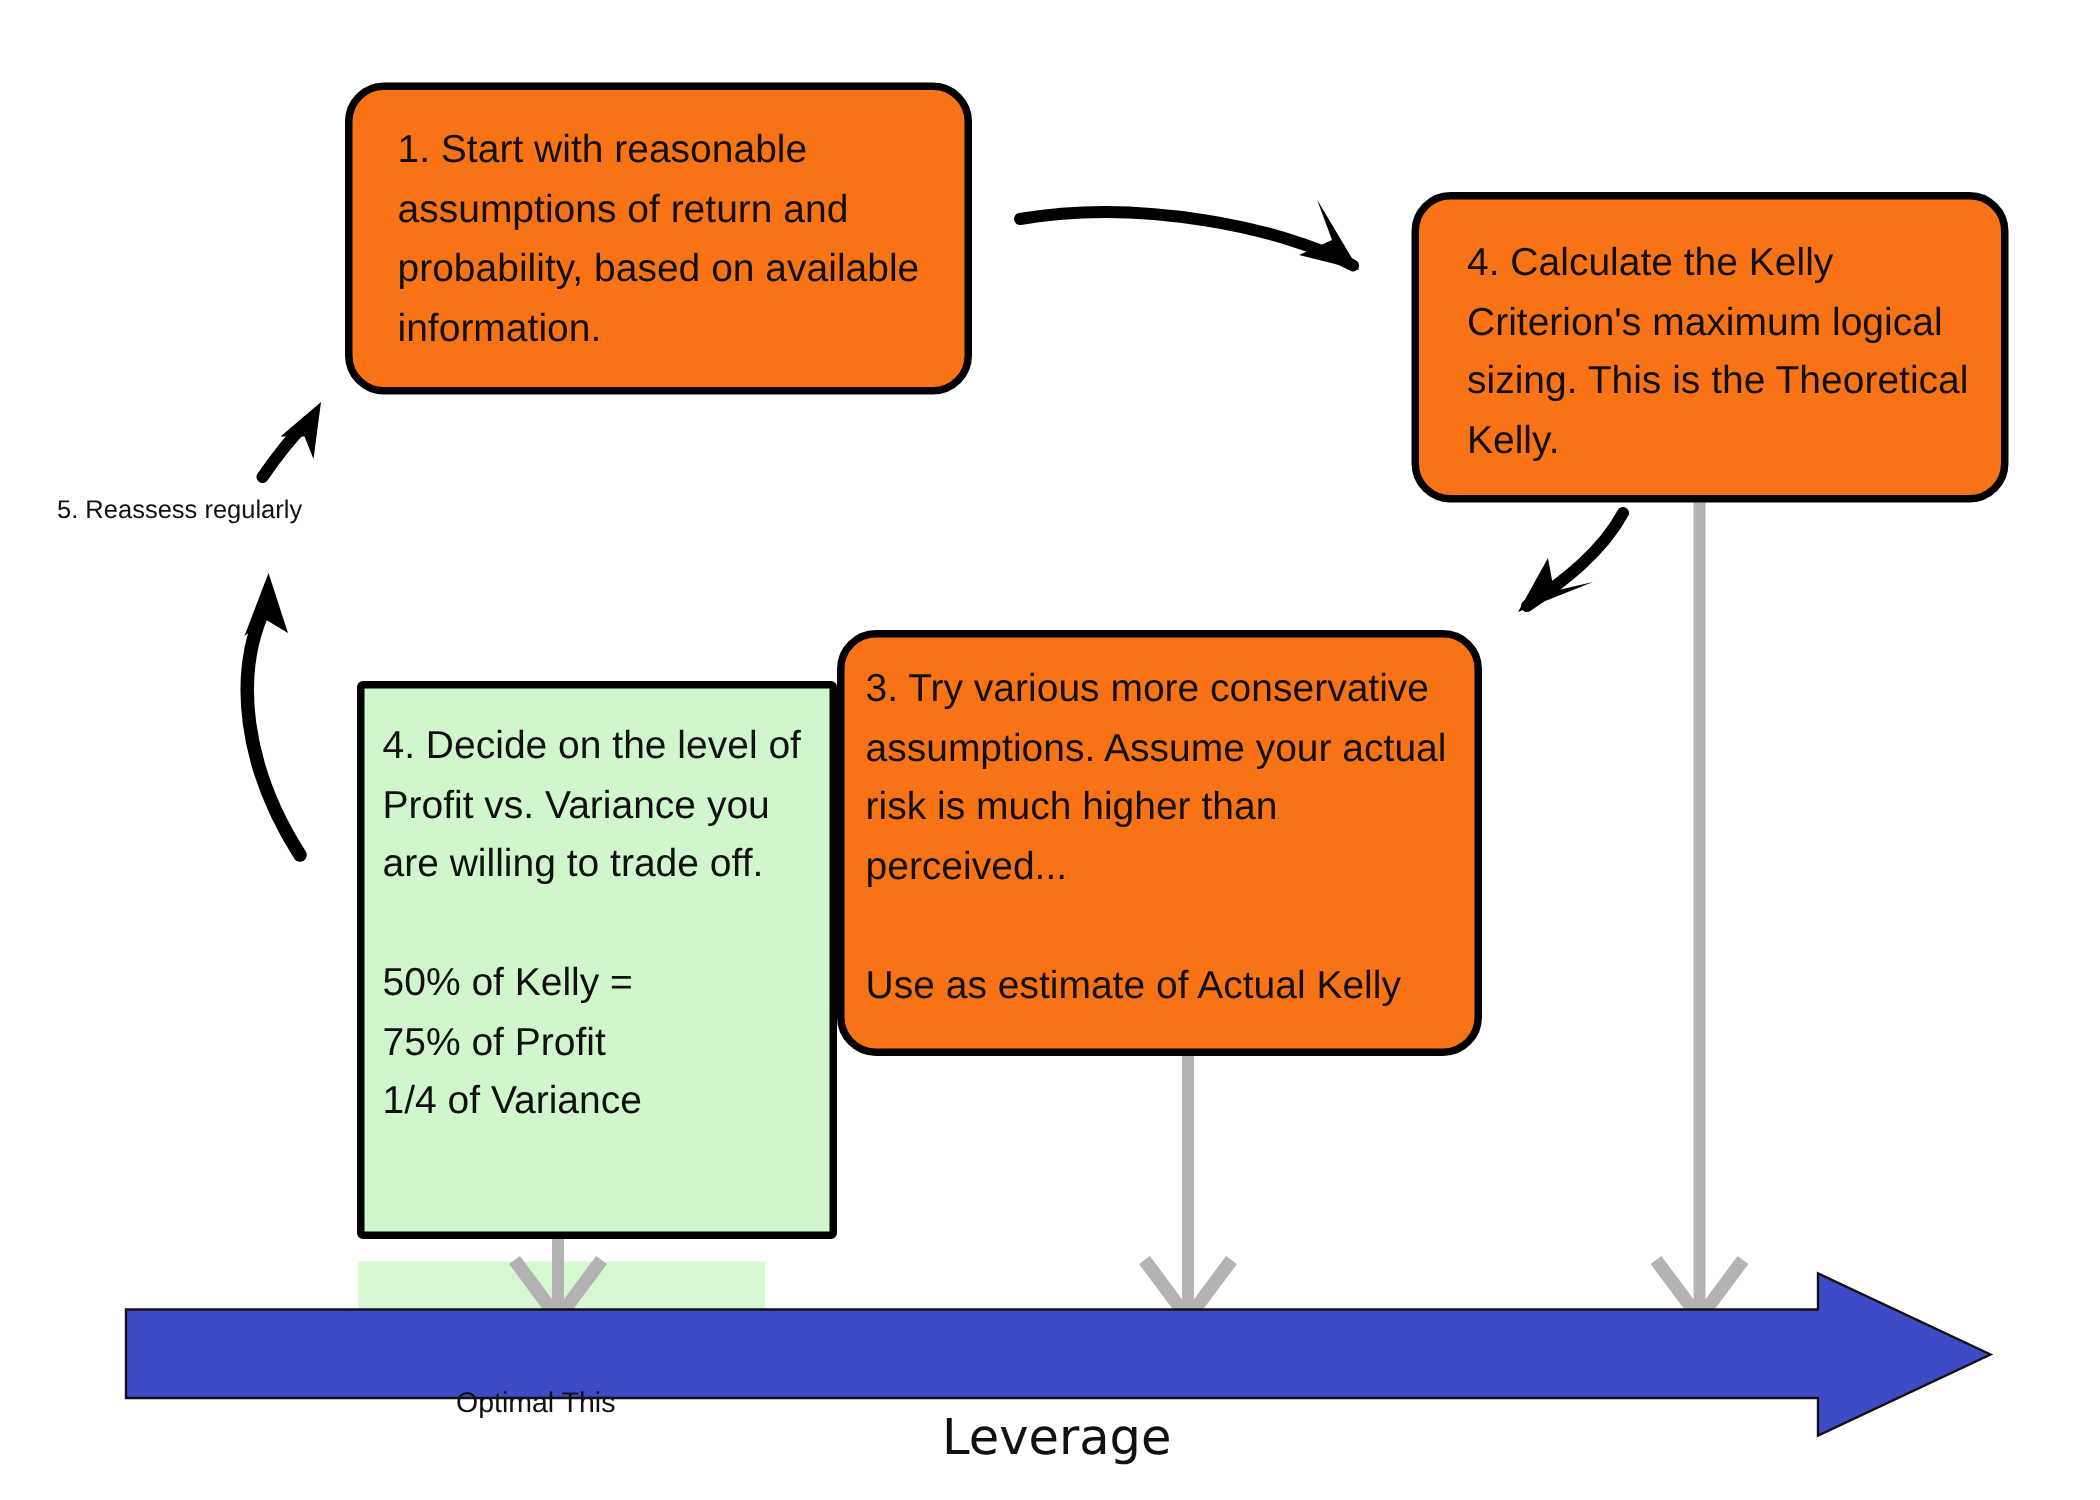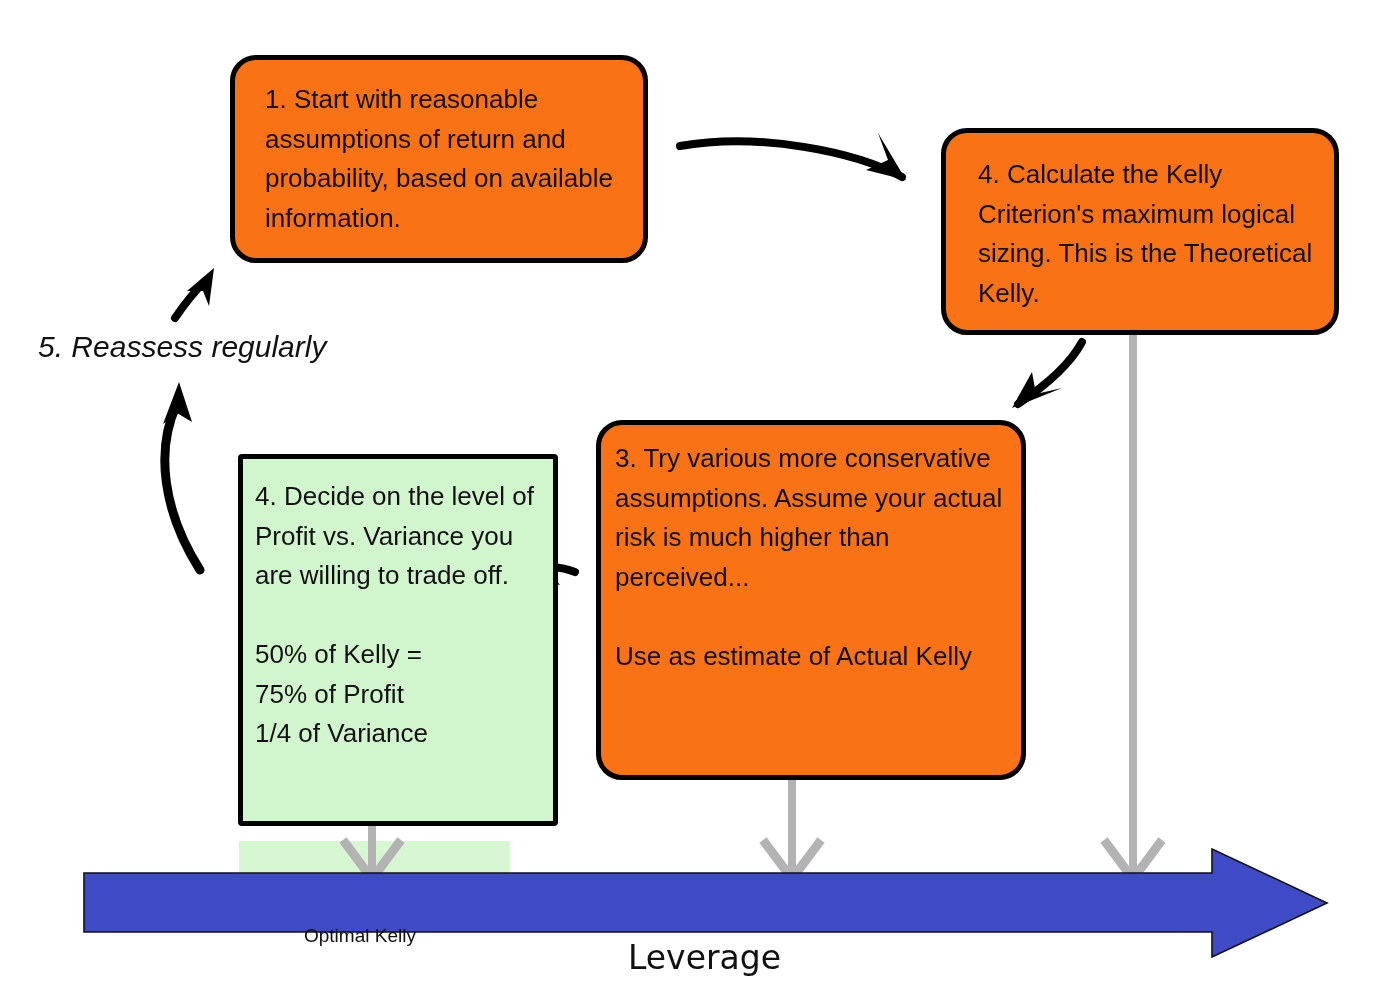--- a/index.html
+++ b/index.html
@@ -42,22 +42,22 @@
     padding-top: 20px;
     padding-left: 30px;
   }
   #node-2 {
     left: 941px;  top: 128px;
     width: 398px; height: 207px;
     padding-top: 22px;
     padding-left: 32px;
   }
   #node-3 {
-    left: 596px;  top: 420px;
-    width: 430px; height: 360px;
+    left: 558px;  top: 420px;
+    width: 430px; height: 284px;
     padding-left: 14px;
   }
   #node-4 {
     left: 238px;  top: 454px;
     width: 320px; height: 372px;
     background: #d1f5cd;
     border-radius: 4px;
     padding-top: 18px;
     padding-left: 12px;
   }
@@ -70,22 +70,21 @@
     background: #d7f7d2;
   }
   .loose-label {
     position: absolute;
     font-family: "Liberation Sans", sans-serif;
     color: #111111;
     white-space: nowrap;
   }
   #label-5 {
     left: 38px; top: 330px;
-    font-size: 30px;
-    font-style: italic;
+    font-size: 17px;
   }
   #label-optimal {
     left: 304px; top: 925px;
     font-size: 19px;
   }
   #label-leverage {
     left: 628px; top: 938px;
     font-size: 33px;
     font-family: "DejaVu Sans", sans-serif;
   }
@@ -154,17 +153,17 @@
 Use  as estimate of Actual Kelly</div>
 
   <div class="node" id="node-4">4. Decide on the level of Profit vs. Variance you are willing to trade off.
 
 50% of Kelly =
 75% of Profit
 1/4 of Variance</div>
 
   <div class="loose-label" id="label-5">5. Reassess regularly</div>
 
-  <div class="loose-label" id="label-optimal">Optimal Kelly</div>
+  <div class="loose-label" id="label-optimal">Optimal This</div>
 
   <div class="loose-label" id="label-leverage">Leverage</div>
 
 </div>
 
 </body></html>

